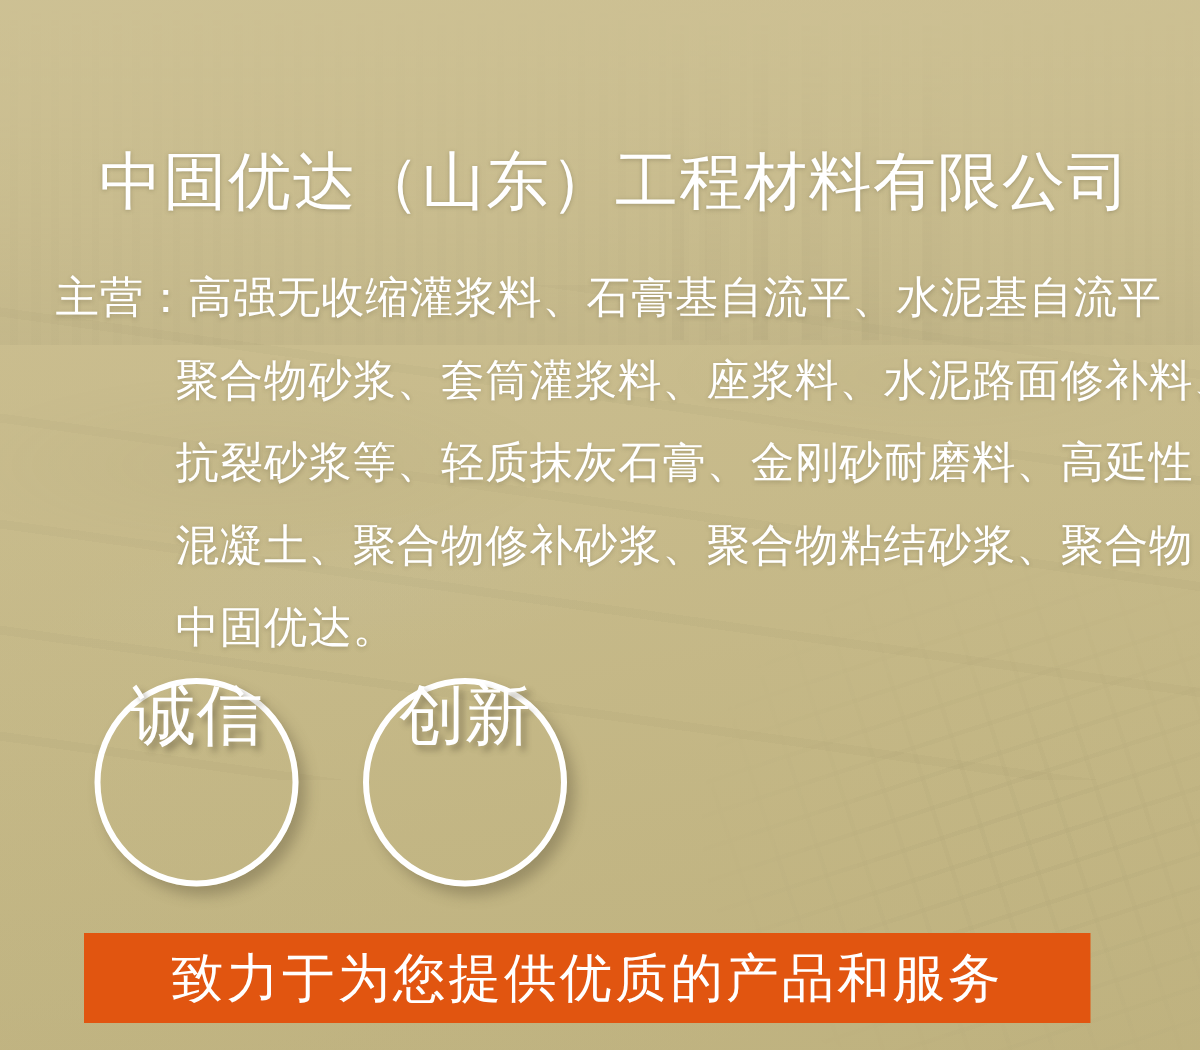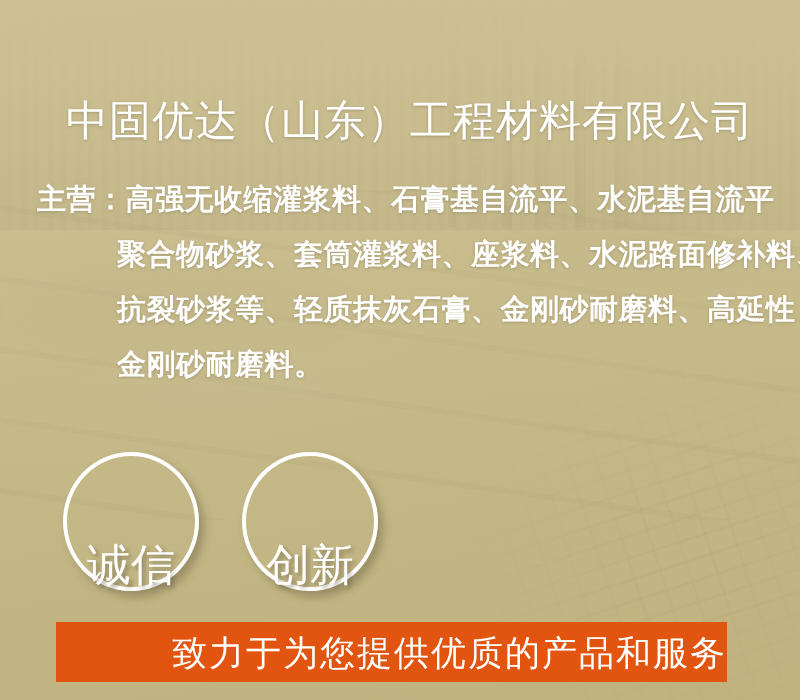--- a/index.html
+++ b/index.html
@@ -127,41 +127,41 @@
     position: absolute;
     left: 37px;
     top: 172px;
     width: 740px;
     color: #ffffff;
     font-size: 29px;
     line-height: 55px;
     letter-spacing: .5px;
     text-shadow: 0 1px 3px rgba(90,82,55,.30);
   }
-  .desc-line { white-space: nowrap; font-weight: bold; }
+  .desc-line { white-space: nowrap; }
   .desc-line.indent { padding-left: 80px; }
 
   
   .circles {
     position: absolute;
     left: 63px;
     top: 452px;
     width: 660px;
     height: 142px;
   }
   .circle {
     position: absolute;
     top: 0;
     width: 136px;
     height: 139px;
     border: 4px solid #ffffff;
     border-radius: 50%;
     box-sizing: border-box;
     display: flex;
-    align-items: flex-end;
+    align-items: flex-start;
     justify-content: center;
     box-shadow: 5px 6px 9px rgba(80,72,48,.35);
   }
   .circle span {
     font-size: 44px;
     line-height: 1;
     color: #ffffff;
     letter-spacing: 0px;
     text-shadow: 3px 3px 4px rgba(80,72,48,.45);
     white-space: nowrap;
@@ -174,21 +174,21 @@
   
   .slogan-banner {
     position: absolute;
     left: 56px;
     top: 622px;
     width: 671px;
     height: 60px;
     background: #e15510;
     display: flex;
     align-items: center;
-    justify-content: flex-end;
+    justify-content: center;
   }
   .slogan-banner span {
     color: #ffffff;
     font-size: 35px;
     letter-spacing: 2px;
     line-height: 1;
     white-space: nowrap;
   }
 </style>
 </head>
@@ -205,21 +205,22 @@
   <div class="bg-wash"></div>
 
   <div class="content">
 
     <div class="company-title">中固优达（山东）工程材料有限公司</div>
 
     <div class="desc-block">
       <div class="desc-line">主营：高强无收缩灌浆料、石膏基自流平、水泥基自流平</div>
       <div class="desc-line indent">聚合物砂浆、套筒灌浆料、座浆料、水泥路面修补料、</div>
       <div class="desc-line indent">抗裂砂浆等、轻质抹灰石膏、金刚砂耐磨料、高延性</div>
-      <div class="desc-line indent">金刚砂耐磨料。</div>
+      <div class="desc-line indent">混凝土、聚合物修补砂浆、聚合物粘结砂浆、聚合物</div>
+      <div class="desc-line indent">中固优达。</div>
     </div>
 
     <div class="circles">
       <div class="circle c0">
         <span>诚信</span>
       </div>
       <div class="circle c1">
         <span>创新</span>
       </div>
     </div>

